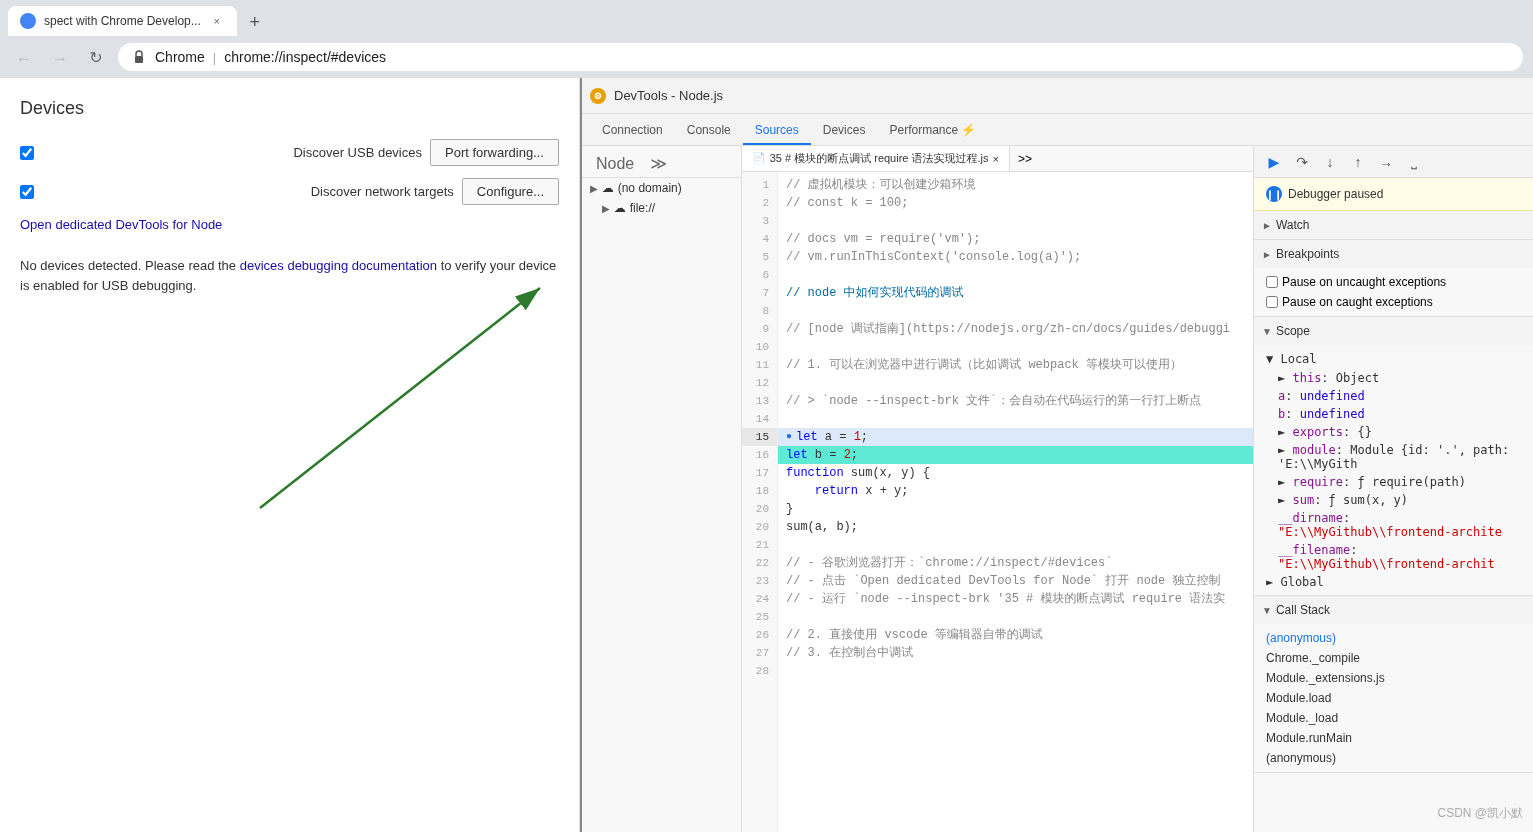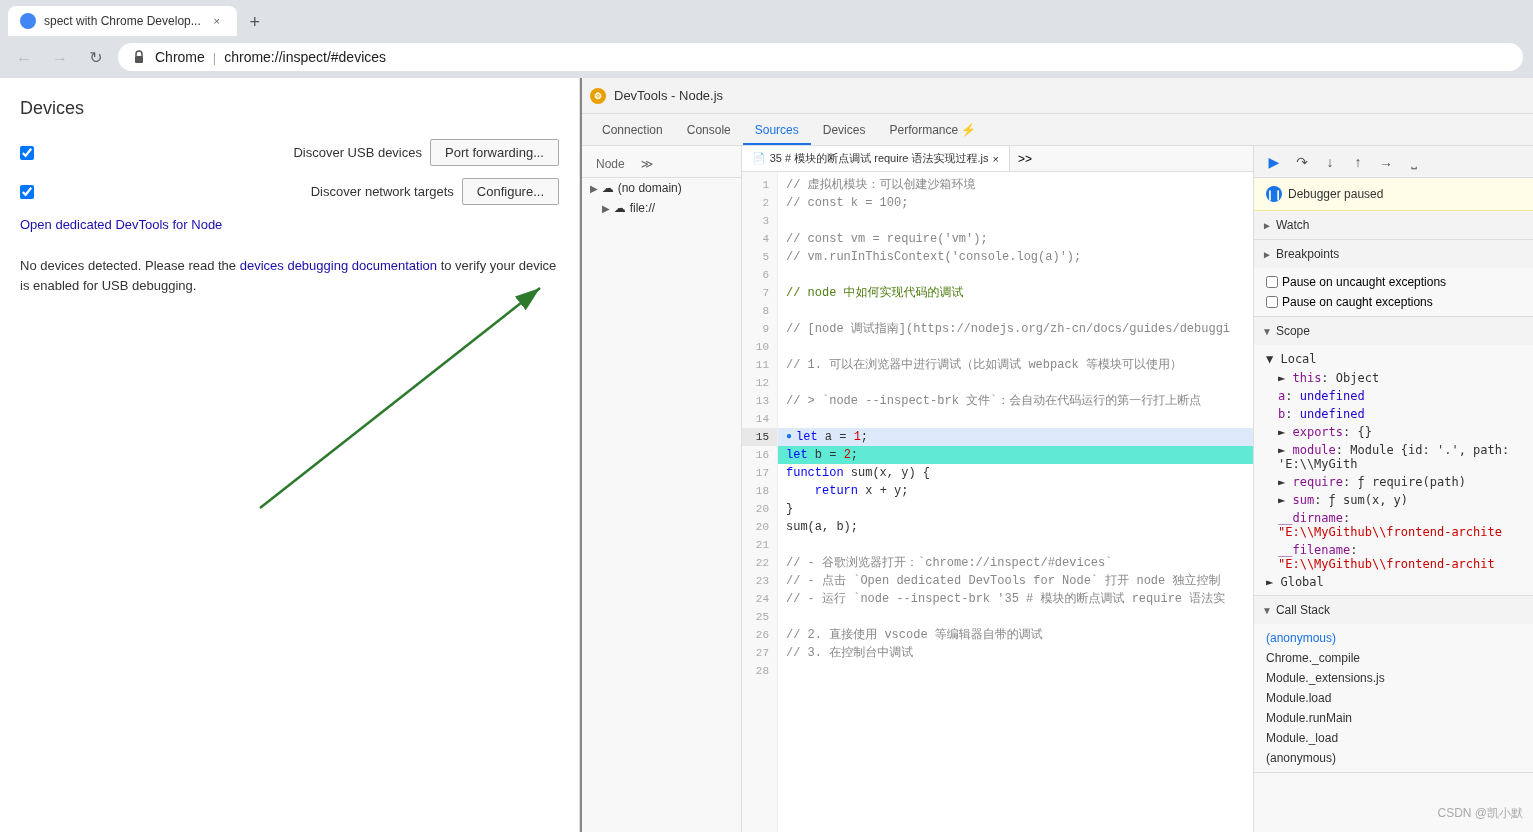--- a/index.html
+++ b/index.html
@@ -51,21 +51,21 @@
     .devtools-tabs { height: 32px; background: #f3f3f3; display: flex; align-items: flex-end; padding: 0 8px; border-bottom: 1px solid #ddd; }
     .devtools-tab { padding: 6px 12px; font-size: 12px; color: #555; cursor: pointer; border-bottom: 2px solid transparent; white-space: nowrap; }
     .devtools-tab.active { color: #1a73e8; border-bottom-color: #1a73e8; }
     
     
     .sources-panel { flex: 1; display: flex; overflow: hidden; }
     
     
     .file-tree { width: 160px; background: #f8f8f8; border-right: 1px solid #ddd; overflow-y: auto; flex-shrink: 0; padding: 4px 0; }
     .tree-toolbar { height: 28px; display: flex; align-items: center; padding: 0 8px; border-bottom: 1px solid #ddd; gap: 4px; }
-    .tree-toolbar-btn { font-size: 12px; color: #666; cursor: pointer; padding: 2px 6px; }
+    .tree-toolbar-btn { font-size: 16px; color: #666; cursor: pointer; padding: 2px 6px; }
     .tree-item { display: flex; align-items: center; padding: 3px 8px; cursor: pointer; font-size: 12px; color: #333; gap: 4px; }
     .tree-arrow { font-size: 10px; color: #666; }
     .tree-icon { font-size: 12px; }
     .tree-label { font-size: 12px; }
     
     
     .code-area { flex: 1; display: flex; flex-direction: column; overflow: hidden; }
     
     .file-tab-bar { height: 26px; background: #f8f8f8; display: flex; align-items: center; border-bottom: 1px solid #ddd; overflow: hidden; }
     .file-tab { display: flex; align-items: center; padding: 0 10px; height: 100%; font-size: 11px; cursor: pointer; color: #555; gap: 4px; border-right: 1px solid #ddd; white-space: nowrap; }
@@ -252,24 +252,24 @@
               <div class="line-num">24</div>
               <div class="line-num">25</div>
               <div class="line-num">26</div>
               <div class="line-num">27</div>
               <div class="line-num">28</div>
             </div>
             <div class="code-lines">
               <div class="code-line"><span style="color:#888">// 虚拟机模块：可以创建沙箱环境</span></div>
               <div class="code-line"><span style="color:#888">// const k = 100;</span></div>
               <div class="code-line"></div>
-              <div class="code-line"><span style="color:#888">// const vm = require('vm');</span></div>
+              <div class="code-line"><span style="color:#888">// docs vm = require('vm');</span></div>
               <div class="code-line"><span style="color:#888">// vm.runInThisContext('console.log(a)');</span></div>
               <div class="code-line"></div>
-              <div class="code-line"><span style="color:#4d7c0f">// node 中如何实现代码的调试</span></div>
+              <div class="code-line"><span style="color:#0369a1">// node 中如何实现代码的调试</span></div>
               <div class="code-line"></div>
               <div class="code-line"><span style="color:#888">// [node 调试指南](https://nodejs.org/zh-cn/docs/guides/debuggi</span></div>
               <div class="code-line"></div>
               <div class="code-line"><span style="color:#888">// 1. 可以在浏览器中进行调试（比如调试 webpack 等模块可以使用）</span></div>
               <div class="code-line"></div>
               <div class="code-line"><span style="color:#888">// &gt; `node --inspect-brk 文件`：会自动在代码运行的第一行打上断点</span></div>
               <div class="code-line"></div>
               <div class="code-line highlight" style="background:#dce9fa; display:flex; align-items:center;"><span style="color:#1a73e8; margin-right:4px; font-size:10px;">●</span><span style="color:#00f">let</span><span> a = </span><span style="color:#c00">1</span><span>;</span></div>
               <div class="code-line" style="background:#5eead4;"><span style="color:#00f">let</span><span> b = </span><span style="color:#c00">2</span><span>;</span></div>
               <div class="code-line"><span style="color:#00f">function</span><span> sum(x, y) {</span></div>
@@ -351,22 +351,22 @@
           <div class="section">
             <div class="section-header">
               <span class="section-arrow">▼</span>
               <span class="section-title">Call Stack</span>
             </div>
             <div class="section-content">
               <div class="call-stack-item active">(anonymous)</div>
               <div class="call-stack-item">Chrome._compile</div>
               <div class="call-stack-item">Module._extensions.js</div>
               <div class="call-stack-item">Module.load</div>
+              <div class="call-stack-item">Module._load</div>
               <div class="call-stack-item">Module.runMain</div>
-              <div class="call-stack-item">Module._load</div>
               <div class="call-stack-item">(anonymous)</div>
             </div>
           </div>
         </div>
 
       </div>
     </div>
 
   </div>
 </div>

